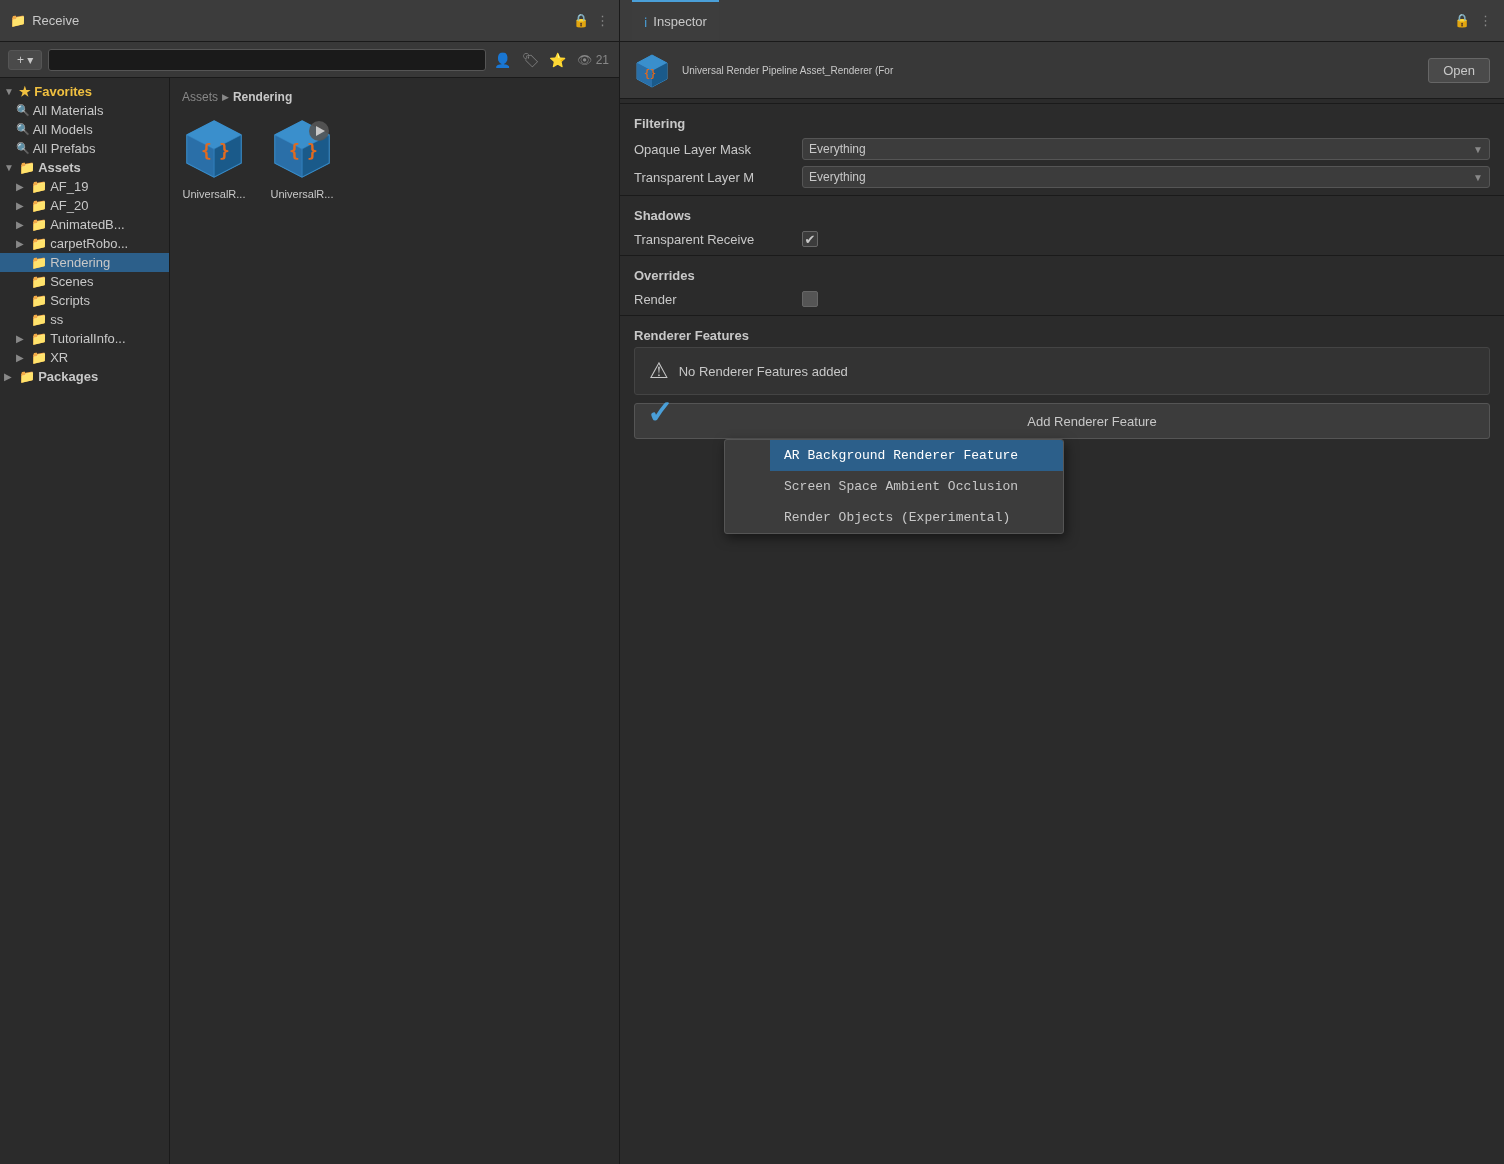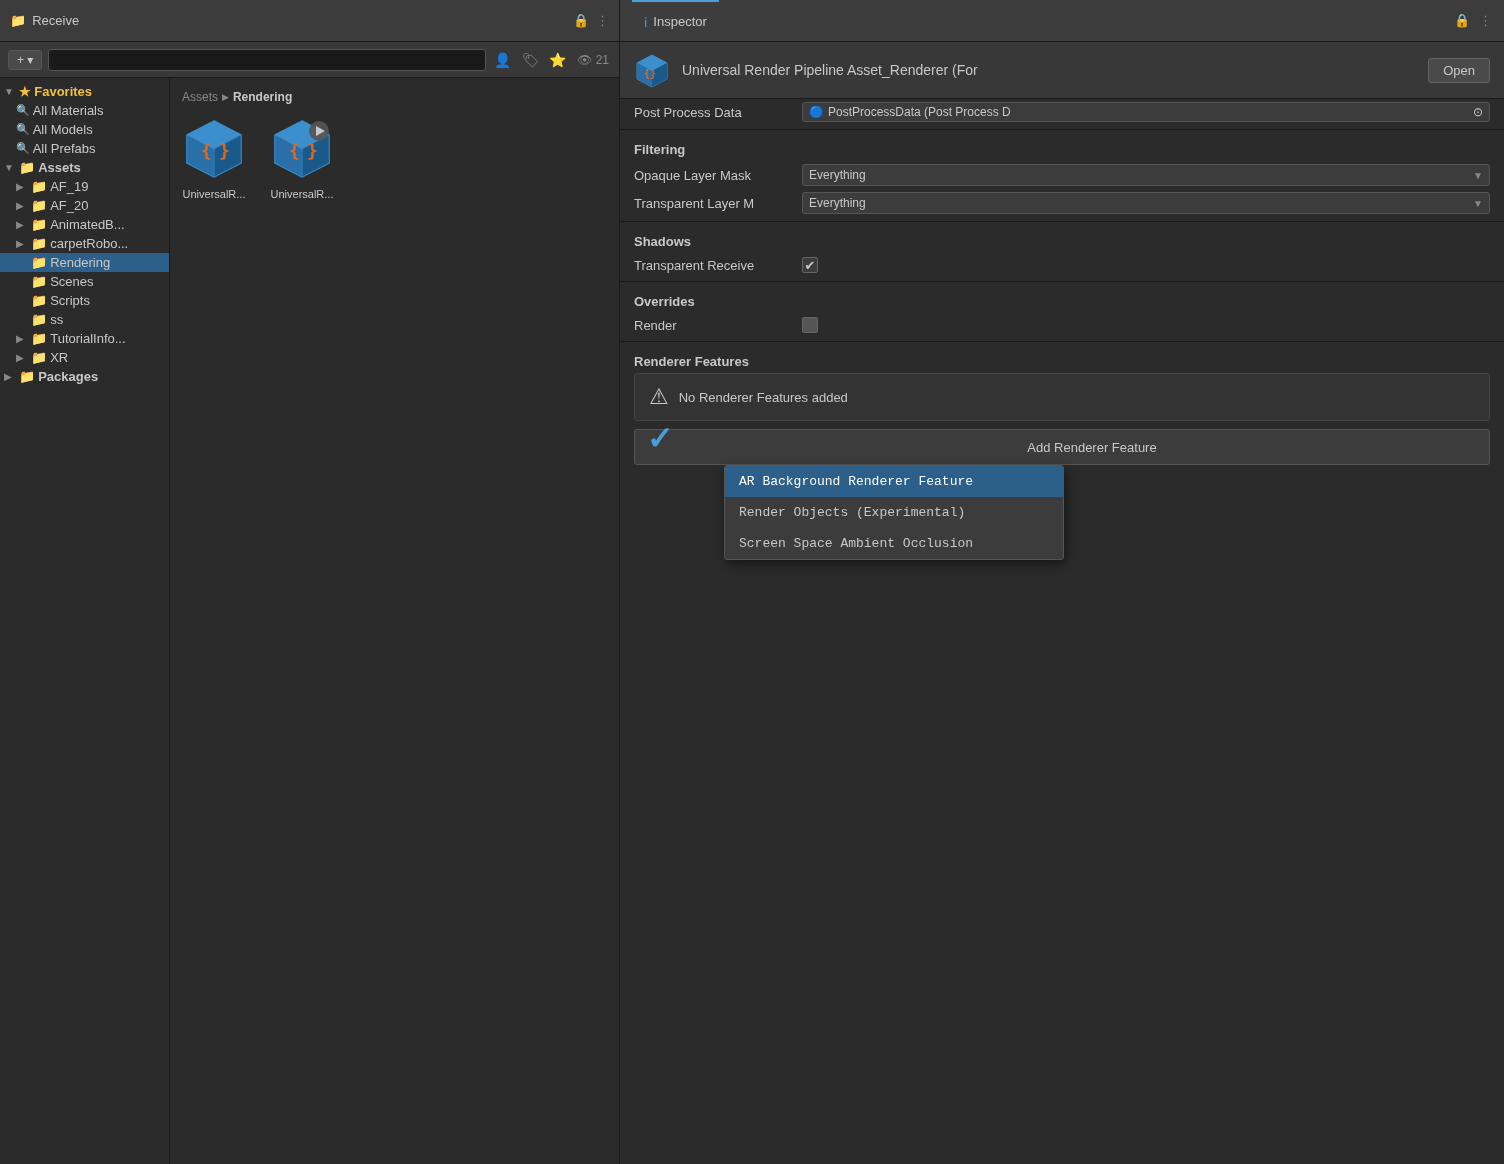--- a/index.html
+++ b/index.html
@@ -238,21 +238,21 @@
       border-bottom: 1px solid #1a1a1a;
     }
 
     .asset-big-icon {
       width: 36px;
       height: 36px;
     }
 
     .asset-title-text {
       flex: 1;
-      font-size: 14px;
+      font-size: 10px;
       color: #c8c8c8;
     }
 
     .open-btn {
       background: #4a4a4a;
       border: 1px solid #666;
       color: #c8c8c8;
       padding: 4px 14px;
       cursor: pointer;
       border-radius: 3px;
@@ -598,28 +598,20 @@
           <polygon points="18,3 33,11 18,19 3,11" fill="#3a8fcc"></polygon>
           <polygon points="18,19 33,11 33,27 18,35" fill="#1a5a8a"></polygon>
           <polygon points="18,19 3,11 3,27 18,35" fill="#2a6fa8"></polygon>
           <text x="10" y="25" font-size="10" fill="#e06a20" font-weight="bold" font-family="monospace">{}</text>
         </svg>
         <span class="asset-title-text">Universal Render Pipeline Asset_Renderer (For</span>
         <button class="open-btn">Open</button>
       </div>
 
       <div>
-        <div class="prop-row">
-          <span class="prop-label">Post Process Data</span>
-          <div class="prop-value-field">
-            <span style="color:#6aadcb;font-size:12px">🔵</span>
-            <span>PostProcessData (Post Process D</span>
-            <span style="margin-left:auto">⊙</span>
-          </div>
-        </div>
       </div>
 
       <div class="divider"></div>
 
       <div>
         <div class="section-header">
           <span>Filtering</span>
         </div>
         <div class="prop-row">
           <span class="prop-label">Opaque Layer Mask</span>
@@ -673,29 +665,29 @@
             <span class="no-features-text">No Renderer Features added</span>
           </div>
 
           <div class="dropdown-wrapper">
             <div class="add-feature-btn" style="position:relative; min-height:36px;">
 
               <span style="position:absolute; left:12px; top:-8px; color:#4a9fd8; font-size:32px; font-weight:bold; line-height:1;">✓</span>
               <span style="margin-left:60px;">Add Renderer Feature</span>
             </div>
 
-            <div class="dropdown-menu" style="left:90px; top:36px;">
+            <div class="dropdown-menu" style="left:90px; top:36px;padding-left:45px;">
               <div class="dropdown-menu-item highlighted">
                 <span>AR Background Renderer Feature</span>
               </div>
               <div class="dropdown-menu-item">
-                <span>Render Objects (Experimental)</span>
+                <span>Screen Space Ambient Occlusion</span>
               </div>
               <div class="dropdown-menu-item">
-                <span>Screen Space Ambient Occlusion</span>
+                <span>Render Objects (Experimental)</span>
               </div>
             </div>
           </div>
         </div>
       </div>
 
     </div>
   </div>
 
 </div>

